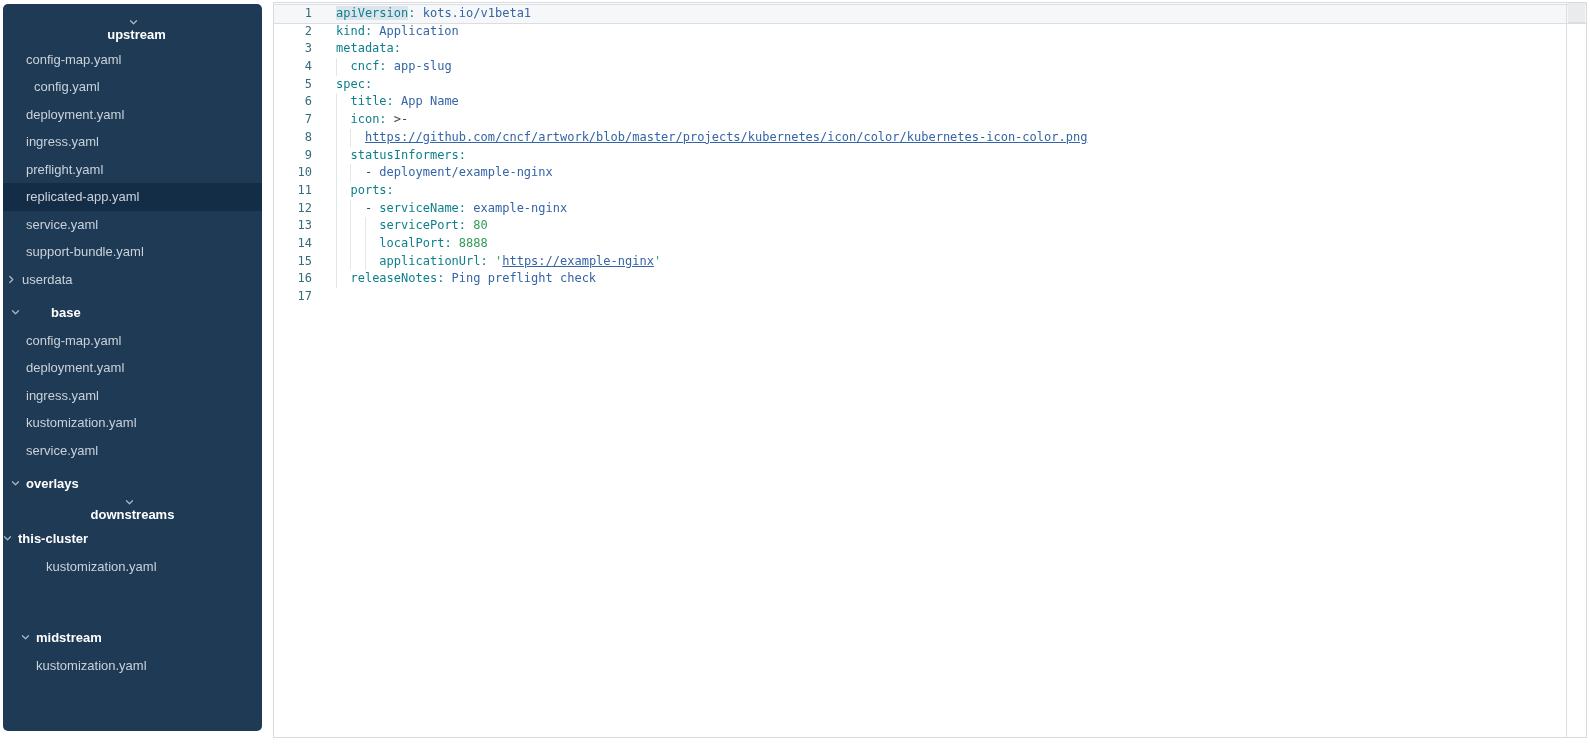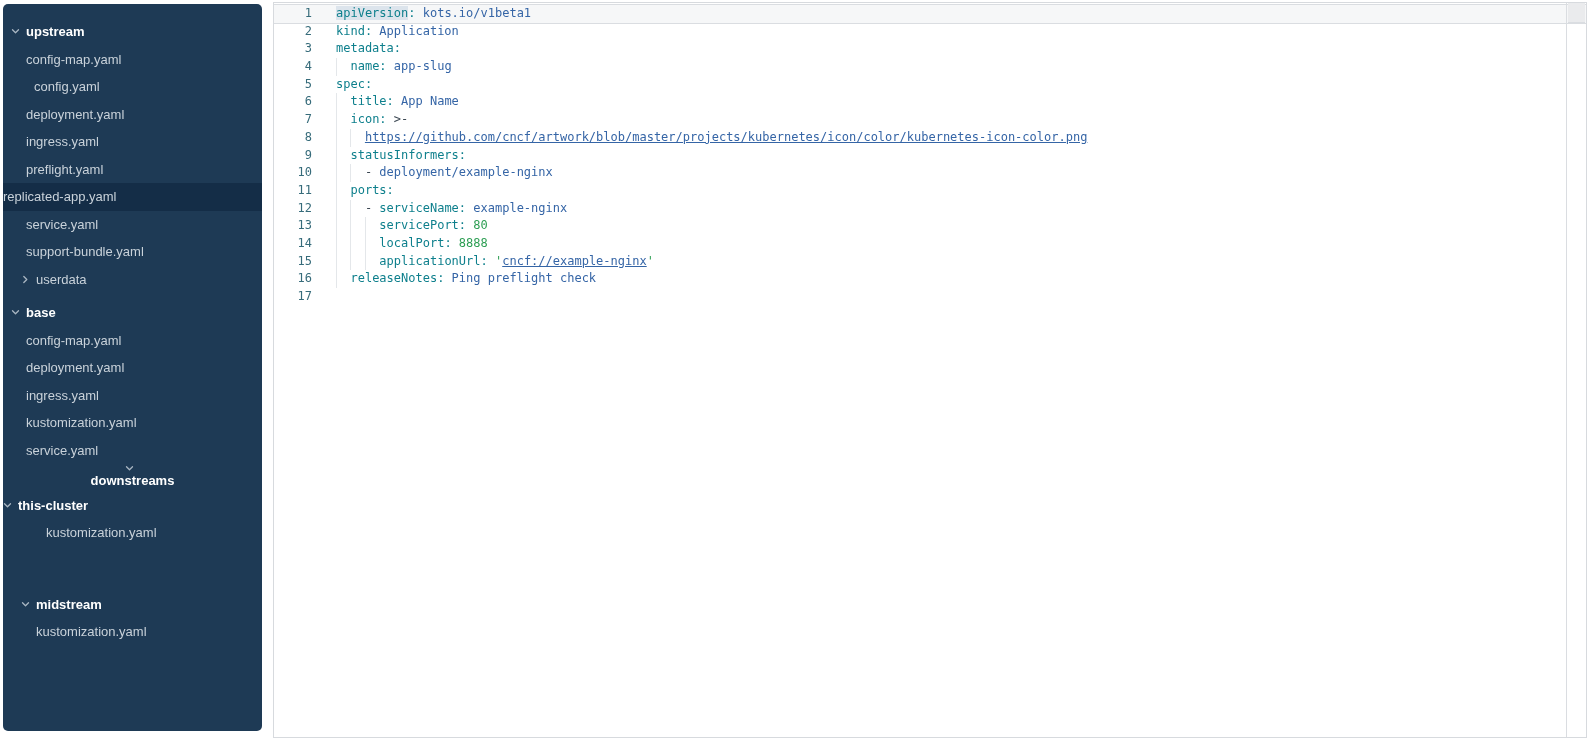--- a/index.html
+++ b/index.html
@@ -53,21 +53,21 @@
   .vthumb{
     position:absolute;top:0;left:1px;right:1px;height:19px;
     background:#eaebed;border-bottom:1px solid var(--border2);
   }
 </style>
 </head>
 <body>
 
 <div class="sidebar">
   <div>
-      <div class="node folder gap" style="padding-left: 8px;">
+      <div class="node folder gap" style="padding-left: 8px; flex-direction: column;">
         <span class="chev">
           <svg width="9" height="9" viewBox="0 0 9 9">
             <polyline points="1.5,2.8 4.5,5.8 7.5,2.8" fill="none" stroke="currentColor" stroke-width="1.3" stroke-linecap="round" stroke-linejoin="round"></polyline>
           </svg>
         </span>
         <span>upstream</span>
       </div>
       <div class="node file" style="padding-left: 23px;">
         <span>config-map.yaml</span>
       </div>
@@ -76,59 +76,67 @@
       </div>
       <div class="node file" style="padding-left: 23px;">
         <span>deployment.yaml</span>
       </div>
       <div class="node file" style="padding-left: 23px;">
         <span>ingress.yaml</span>
       </div>
       <div class="node file" style="padding-left: 23px;">
         <span>preflight.yaml</span>
       </div>
-      <div class="node file selected" style="">
+      <div class="node file selected" style="padding-left: 23px;">
         <span>replicated-app.yaml</span>
       </div>
       <div class="node file" style="padding-left: 23px;">
         <span>service.yaml</span>
       </div>
       <div class="node file" style="padding-left: 23px;">
         <span>support-bundle.yaml</span>
       </div>
-      <div class="node folder collapsed" style="padding-left: 18px;">
+      <div class="node folder collapsed" style="padding-left: 4px;">
         <span class="chev">
           <svg width="9" height="9" viewBox="0 0 9 9">
             <polyline points="2.8,1.5 5.8,4.5 2.8,7.5" fill="none" stroke="currentColor" stroke-width="1.3" stroke-linecap="round" stroke-linejoin="round"></polyline>
           </svg>
         </span>
         <span>userdata</span>
       </div>
+      <div class="node folder gap" style="padding-left: 8px; gap: 25px;">
+        <span class="chev">
+          <svg width="9" height="9" viewBox="0 0 9 9">
+            <polyline points="1.5,2.8 4.5,5.8 7.5,2.8" fill="none" stroke="currentColor" stroke-width="1.3" stroke-linecap="round" stroke-linejoin="round"></polyline>
+          </svg>
+        </span>
+        <span>base</span>
+      </div>
+      <div class="node file" style="padding-left: 23px;">
+        <span>config-map.yaml</span>
+      </div>
+      <div class="node file" style="padding-left: 23px;">
+        <span>deployment.yaml</span>
+      </div>
+      <div class="node file" style="padding-left: 23px;">
+        <span>ingress.yaml</span>
+      </div>
+      <div class="node file" style="padding-left: 23px;">
+        <span>kustomization.yaml</span>
+      </div>
+      <div class="node file" style="padding-left: 23px;">
+        <span>service.yaml</span>
+      </div>
       <div class="node folder gap" style="padding-left: 8px;">
         <span class="chev">
           <svg width="9" height="9" viewBox="0 0 9 9">
             <polyline points="1.5,2.8 4.5,5.8 7.5,2.8" fill="none" stroke="currentColor" stroke-width="1.3" stroke-linecap="round" stroke-linejoin="round"></polyline>
           </svg>
         </span>
-        <span>base</span>
-      </div>
-      <div class="node file" style="padding-left: 23px;">
-        <span>config-map.yaml</span>
-      </div>
-      <div class="node file" style="padding-left: 23px;">
-        <span>deployment.yaml</span>
-      </div>
-      <div class="node file" style="padding-left: 23px;">
-        <span>ingress.yaml</span>
-      </div>
-      <div class="node file" style="padding-left: 23px;">
-        <span>kustomization.yaml</span>
-      </div>
-      <div class="node file" style="padding-left: 23px;">
-        <span>service.yaml</span>
+        <span>overlays</span>
       </div>
       <div class="node folder" style=" flex-direction: column;">
         <span class="chev">
           <svg width="9" height="9" viewBox="0 0 9 9">
             <polyline points="1.5,2.8 4.5,5.8 7.5,2.8" fill="none" stroke="currentColor" stroke-width="1.3" stroke-linecap="round" stroke-linejoin="round"></polyline>
           </svg>
         </span>
         <span>downstreams</span>
       </div>
       <div class="node folder" style="">
@@ -165,21 +173,21 @@
       <div class="cl">
         <span class="gut">2</span>
         <span class="ct"><span class="tk-key">kind:</span><span class="tk-val"> Application</span></span>
       </div>
       <div class="cl">
         <span class="gut">3</span>
         <span class="ct"><span class="tk-key">metadata:</span></span>
       </div>
       <div class="cl">
         <span class="gut">4</span>
-        <span class="ct"><i class="guide" style="left: 20px;"></i><span class="tk-plain">  </span><span class="tk-key">name:</span><span class="tk-val"> app-slug</span></span>
+        <span class="ct"><i class="guide" style="left: 20px;"></i><span class="tk-plain">  </span><span class="tk-key">cncf:</span><span class="tk-val"> app-slug</span></span>
       </div>
       <div class="cl">
         <span class="gut">5</span>
         <span class="ct"><span class="tk-key">spec:</span></span>
       </div>
       <div class="cl">
         <span class="gut">6</span>
         <span class="ct"><i class="guide" style="left: 20px;"></i><span class="tk-plain">  </span><span class="tk-key">title:</span><span class="tk-val"> App Name</span></span>
       </div>
       <div class="cl">
@@ -209,21 +217,21 @@
       <div class="cl">
         <span class="gut">13</span>
         <span class="ct"><i class="guide" style="left: 20px;"></i><i class="guide" style="left: 34.4492px;"></i><i class="guide" style="left: 48.8984px;"></i><span class="tk-plain">      </span><span class="tk-key">servicePort:</span><span class="tk-num"> 80</span></span>
       </div>
       <div class="cl">
         <span class="gut">14</span>
         <span class="ct"><i class="guide" style="left: 20px;"></i><i class="guide" style="left: 34.4492px;"></i><i class="guide" style="left: 48.8984px;"></i><span class="tk-plain">      </span><span class="tk-key">localPort:</span><span class="tk-num"> 8888</span></span>
       </div>
       <div class="cl">
         <span class="gut">15</span>
-        <span class="ct"><i class="guide" style="left: 20px;"></i><i class="guide" style="left: 34.4492px;"></i><i class="guide" style="left: 48.8984px;"></i><span class="tk-plain">      </span><span class="tk-key">applicationUrl:</span><span class="tk-plain"> </span><span class="tk-quote">'</span><span class="tk-link">cncf://example-nginx</span><span class="tk-quote">'</span></span>
+        <span class="ct"><i class="guide" style="left: 20px;"></i><i class="guide" style="left: 34.4492px;"></i><i class="guide" style="left: 48.8984px;"></i><span class="tk-plain">      </span><span class="tk-key">applicationUrl:</span><span class="tk-plain"> </span><span class="tk-quote">'</span><span class="tk-link">https://example-nginx</span><span class="tk-quote">'</span></span>
       </div>
       <div class="cl">
         <span class="gut">16</span>
         <span class="ct"><i class="guide" style="left: 20px;"></i><span class="tk-plain">  </span><span class="tk-key">releaseNotes:</span><span class="tk-val"> Ping preflight check</span></span>
       </div>
       <div class="cl">
         <span class="gut">17</span>
         <span class="ct"></span>
       </div>
     </div>

